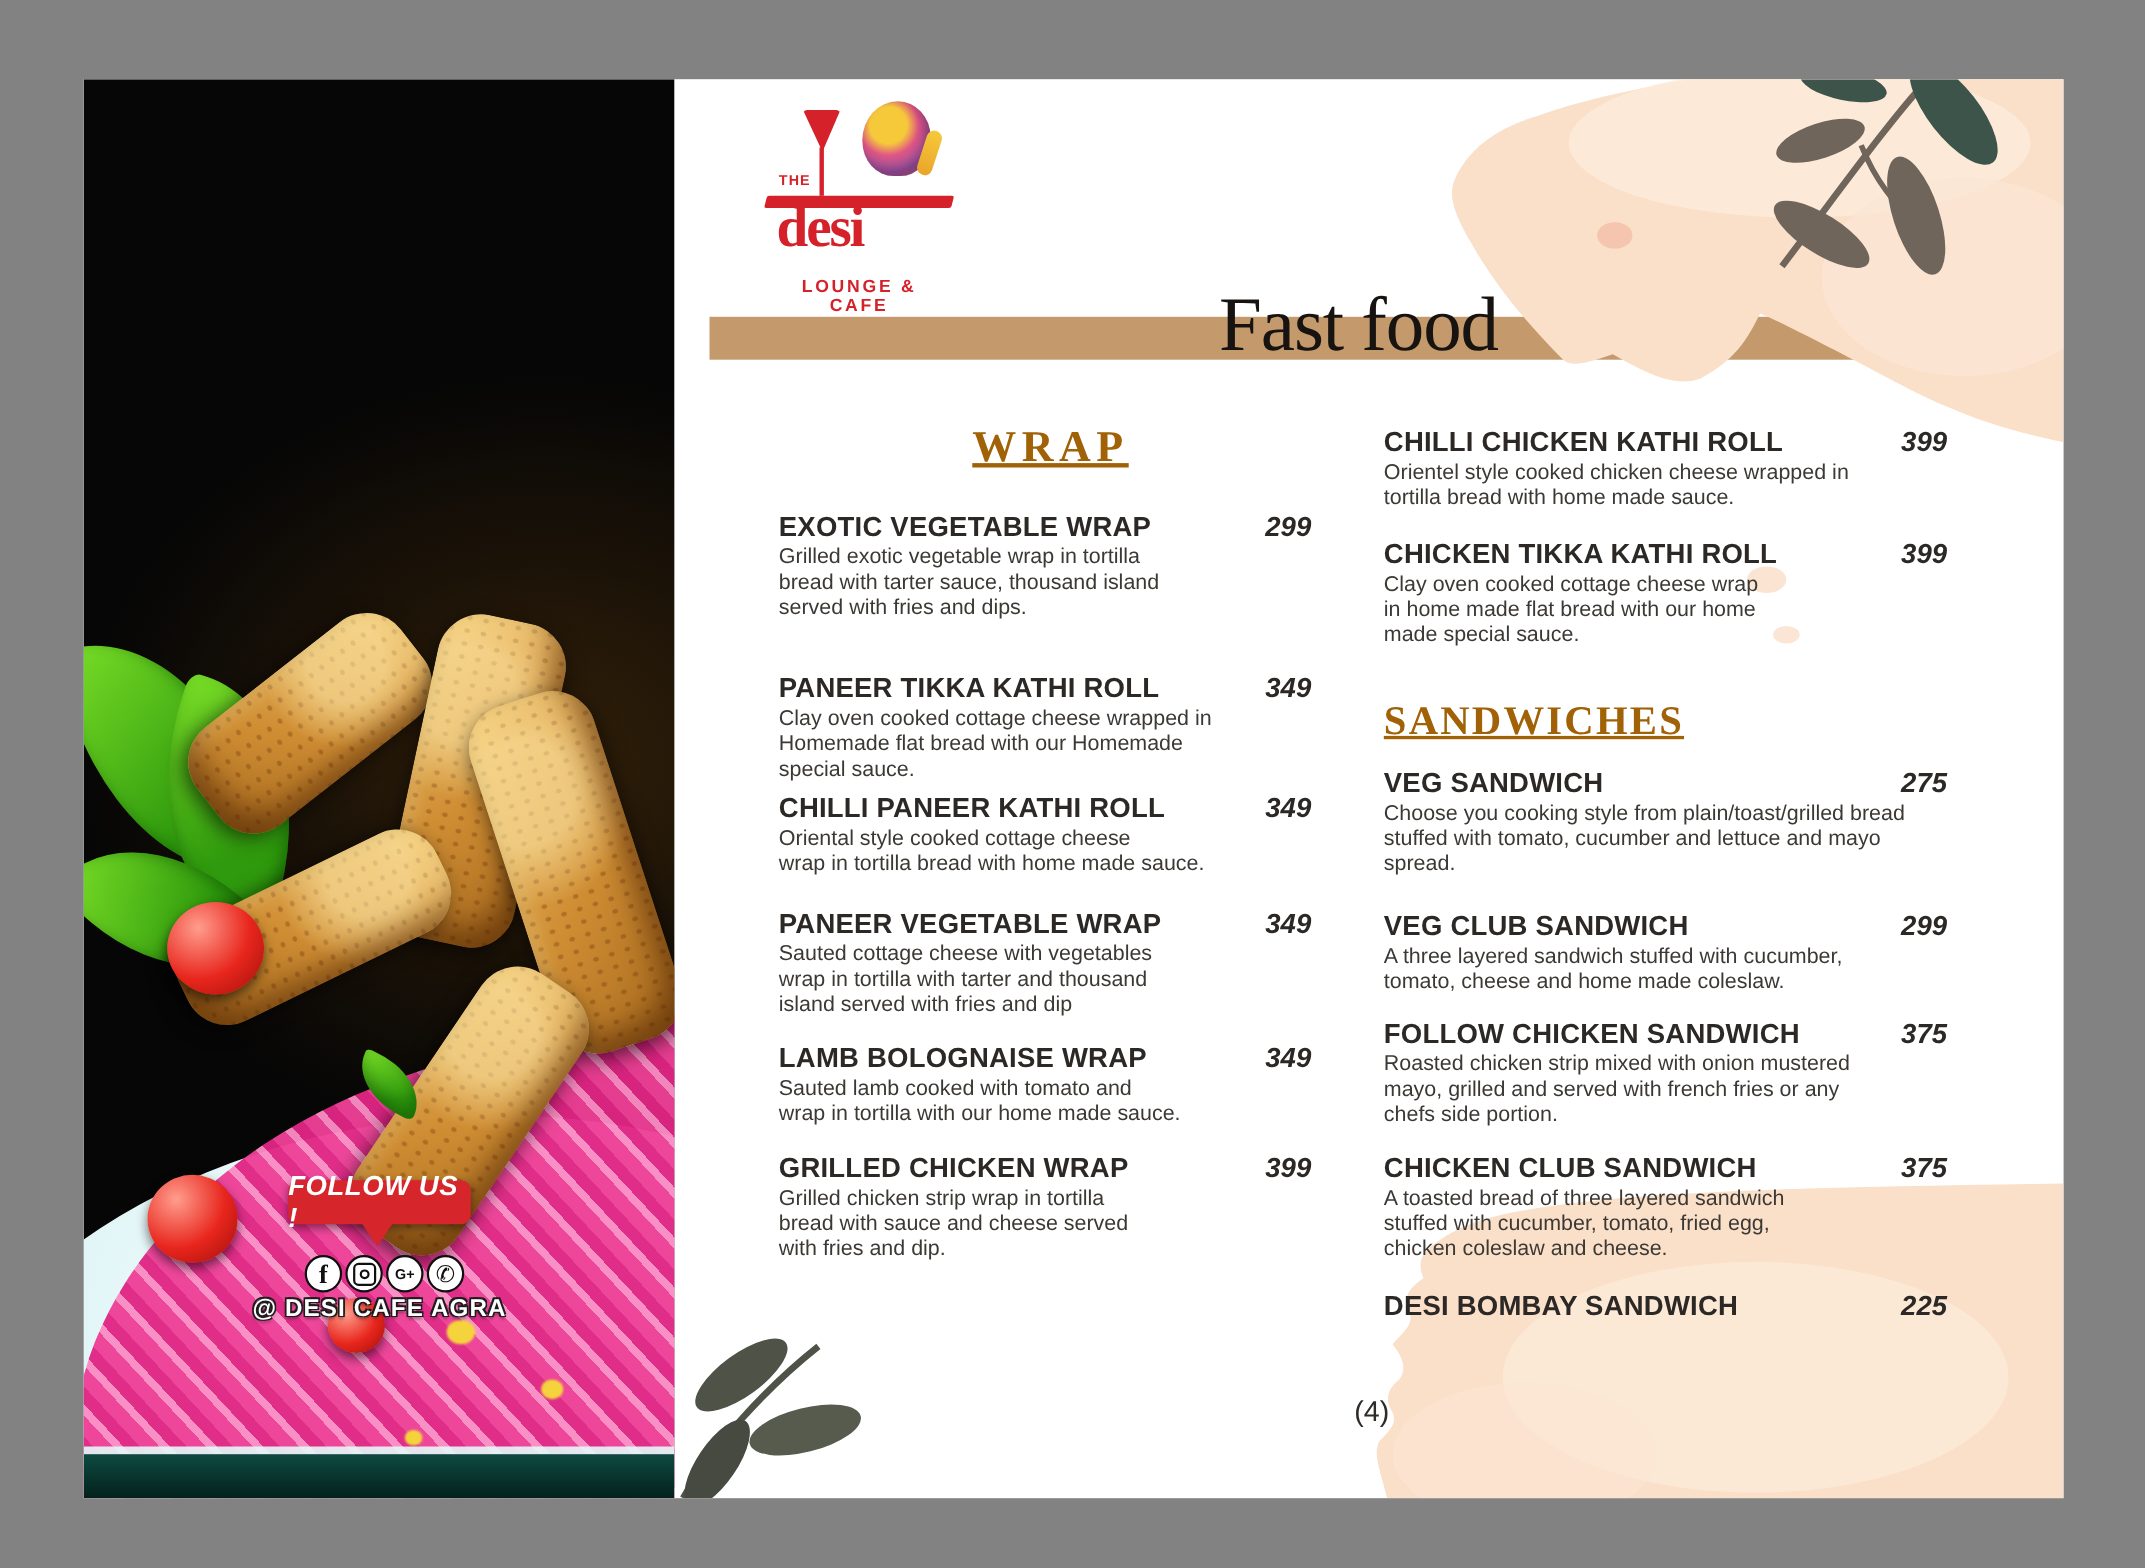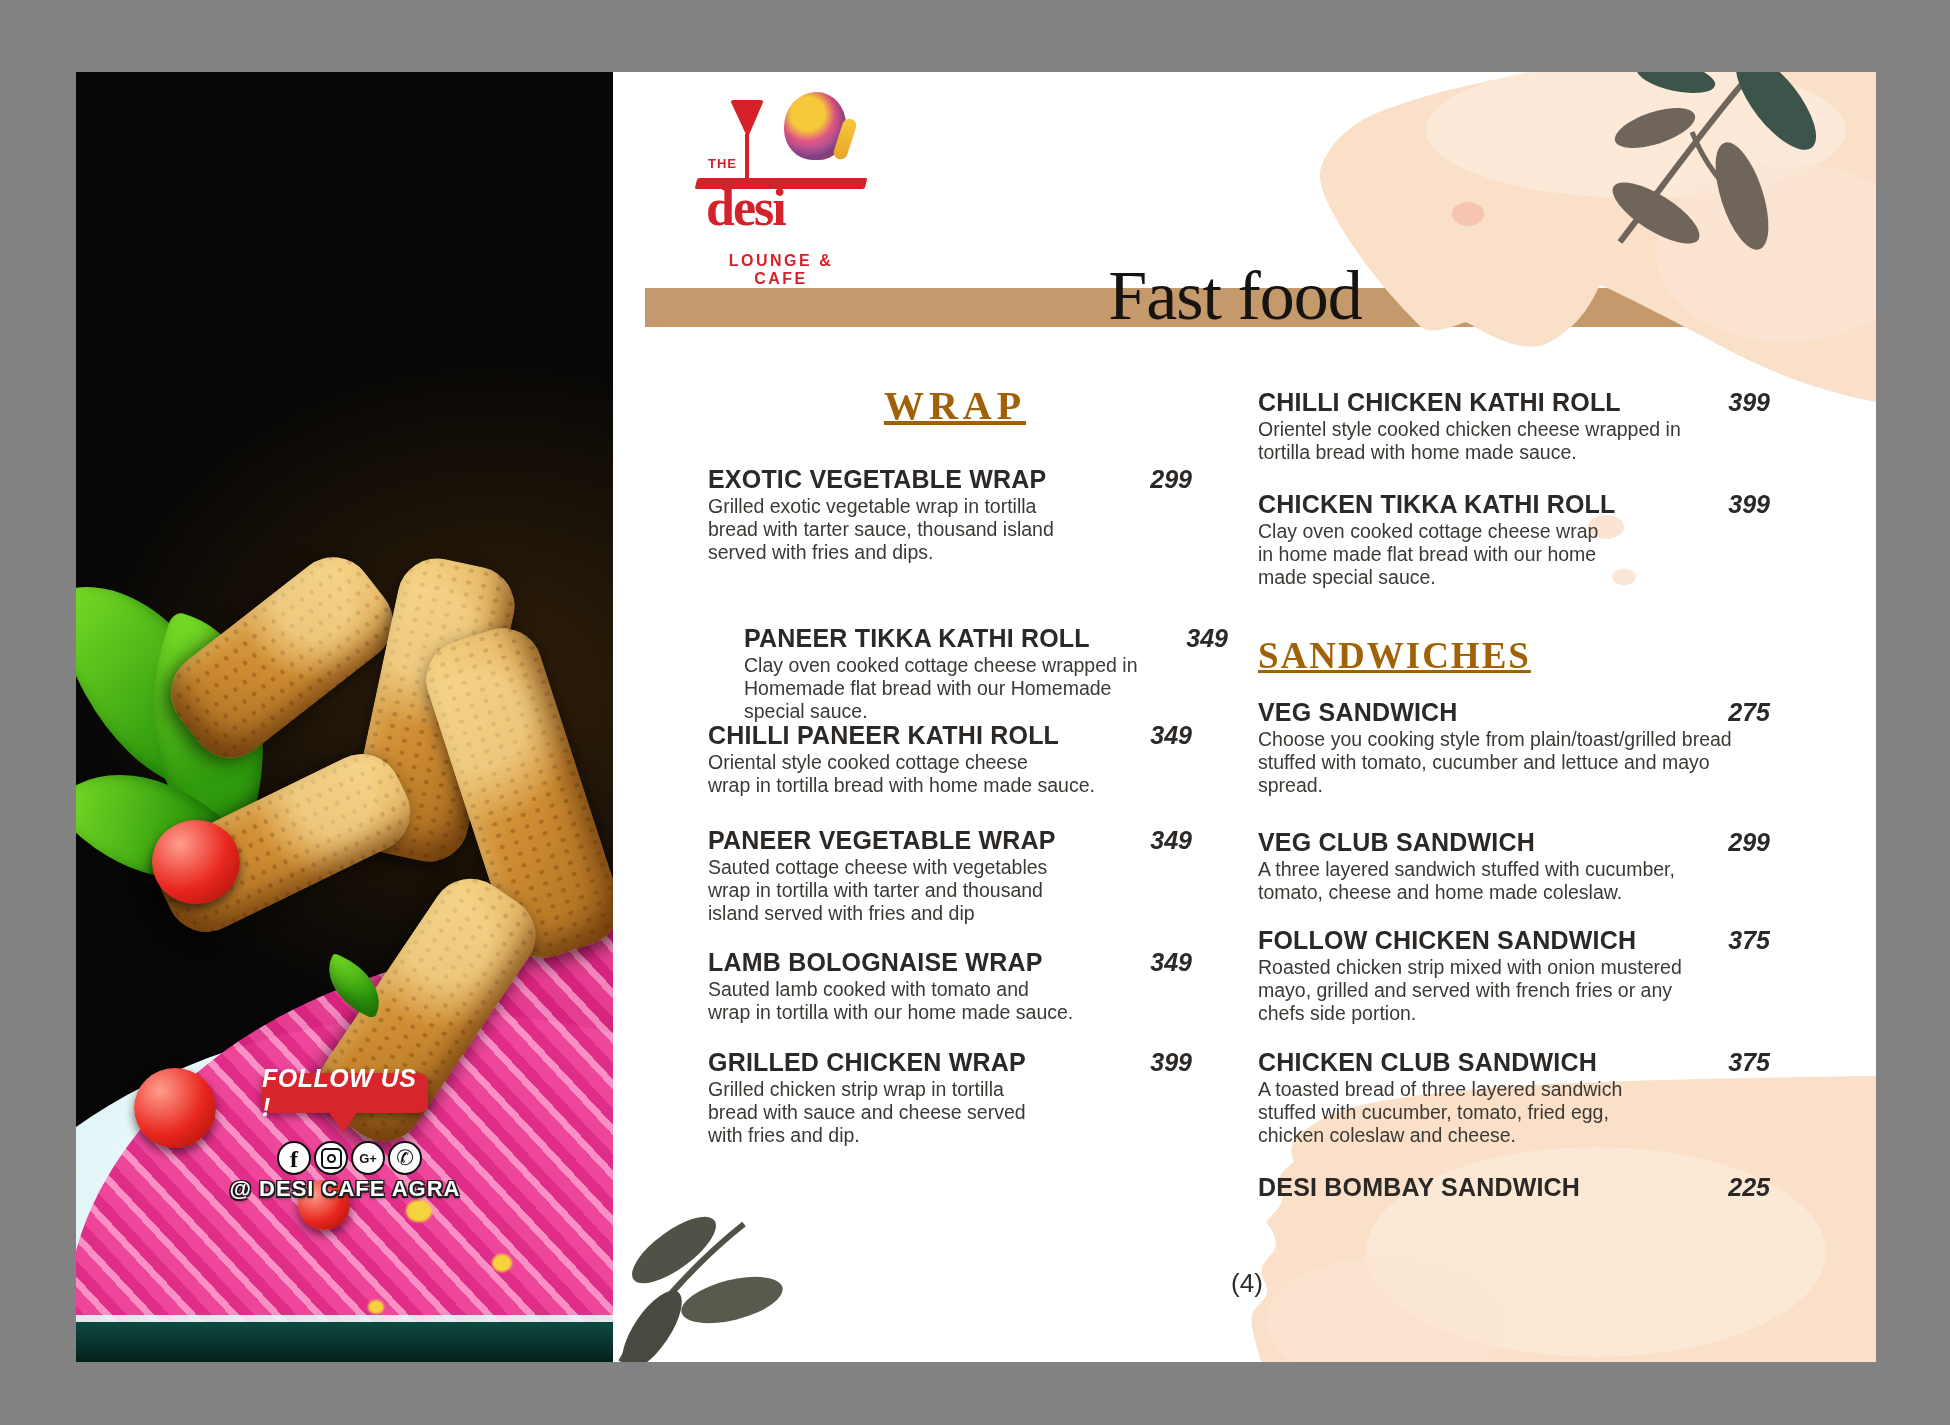--- a/index.html
+++ b/index.html
@@ -205,21 +205,21 @@
 
   <div class="mi col-l" style="top:393px;">
     <div class="mi-head">
         <span class="mi-name">EXOTIC VEGETABLE WRAP</span>
         <span class="mi-price">299</span>
       </div>
     <div class="mi-desc">Grilled exotic vegetable wrap in tortilla
 bread with tarter sauce, thousand island
  served with fries  and dips.</div>
   </div>
-  <div class="mi col-l" style="top:552px;margin-left:36px;">
+  <div class="mi col-l" style="top:540px;">
     <div class="mi-head">
         <span class="mi-name">PANEER TIKKA KATHI ROLL</span>
         <span class="mi-price">349</span>
       </div>
     <div class="mi-desc">Clay oven cooked cottage cheese wrapped in
 Homemade flat bread with our Homemade
 special sauce.</div>
   </div>
   <div class="mi col-l" style="top:649px;">
     <div class="mi-head">

